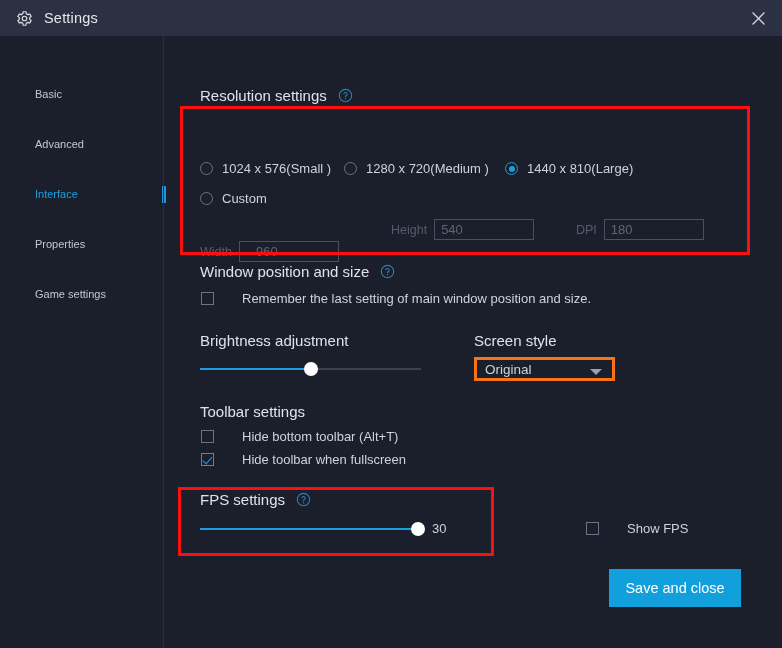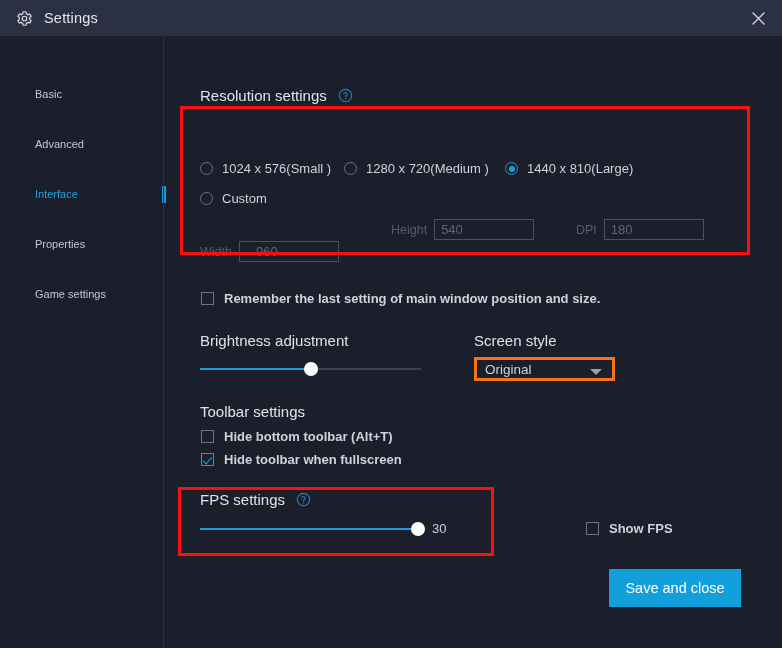--- a/index.html
+++ b/index.html
@@ -171,25 +171,24 @@
   .check-mark.on::after {
     content: "";
     position: absolute;
     left: 3.4px; top: 0.6px;
     width: 4px; height: 7.5px;
     border: solid #139fe0;
     border-width: 0 1.8px 1.8px 0;
     transform: rotate(42deg);
   }
   .check-label {
-    margin-left: 10px;
+    margin-left: 28px;
     font-size: 13px;
     color: #ced2da;
     white-space: nowrap;
-    font-weight: bold;
   }
 
   
   .slider { position: absolute; height: 16px; }
   .slider-track {
     position: absolute;
     left: 0; top: 7px;
     height: 2px;
     background: #3b4150;
     width: 100%;
@@ -340,20 +339,30 @@
     </div>
     <div class="field-group" style="left:227px; top:183px;">
       <span class="field-label">Height</span>
       <span class="field-box" style="width:100px;">540</span>
     </div>
     <div class="field-group" style="left:412px; top:183px;">
       <span class="field-label">DPI</span>
       <span class="field-box" style="width:100px;">180</span>
     </div>
 
+    <div class="section-title" style="left:36px; top:227px;">
+      <span>Window position and size</span>
+      <span class="help-icon">
+        <svg width="15" height="15" viewBox="0 0 16 16" fill="none" stroke="#2b7fb5" stroke-width="1.2">
+          <circle cx="8" cy="8" r="6.6"></circle>
+          <path d="M6.2 6.1a1.85 1.85 0 0 1 3.6.55c0 1.25-1.75 1.5-1.75 2.6" stroke-linecap="round"></path>
+          <circle cx="8" cy="11.5" r="0.72" fill="#2b7fb5" stroke="none"></circle>
+        </svg>
+      </span>
+    </div>
     <div class="check-row" style="left:37px; top:255px;">
       <span class="check-mark"></span>
       <span class="check-label">Remember the last setting of main window position and size.</span>
     </div>
 
     <div class="section-title" style="left:36px; top:296px;">
       <span>Brightness adjustment</span>
     </div>
     <div class="slider" id="brightness-slider" style="left:36px; top:325px; width:221px;">
       <span class="slider-track"></span>

